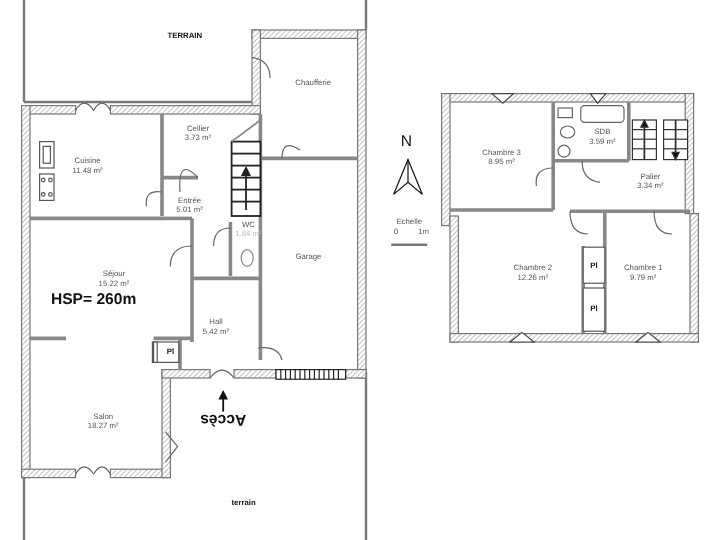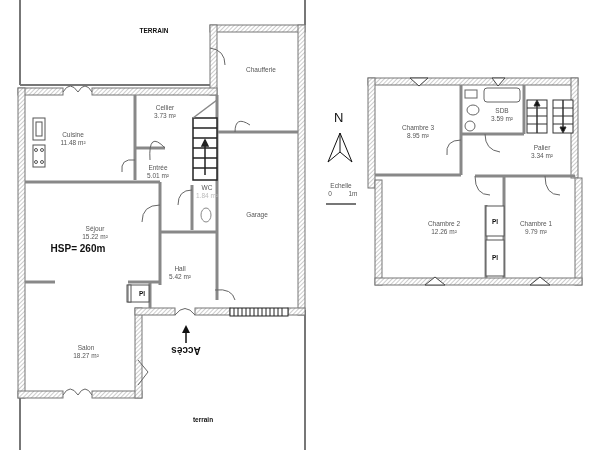--- a/index.html
+++ b/index.html
@@ -1,20 +1,20 @@
 <!DOCTYPE html>
 <html><head>
 <meta charset="utf-8">
 <style>
   html,body{margin:0;padding:0;background:#fff;}
   #stage{position:relative;width:600px;height:450px;overflow:hidden;background:#fff;font-family:"Liberation Sans",sans-serif;}
   svg{position:absolute;left:0;top:0;}
   .lbl{position:absolute;font-size:6.5px;color:#555;text-align:center;line-height:8px;white-space:nowrap;transform:translateX(-50%);}
   .lbl.dark{color:#111;font-weight:bold;}
-  .lbl.big{font-size:10px;color:#111;font-weight:bold;}
+  .lbl.big{font-size:13px;color:#111;font-weight:bold;}
   .north{position:absolute;font-size:13px;color:#111;}
 </style>
 </head>
 <body>
 
 <div id="stage">
   <svg width="600" height="450" viewBox="0 0 600 450">
     <defs>
       <pattern id="hatch" width="3" height="3" patternUnits="userSpaceOnUse" patternTransform="rotate(45)">
         <rect width="3" height="3" fill="#fff"></rect>

